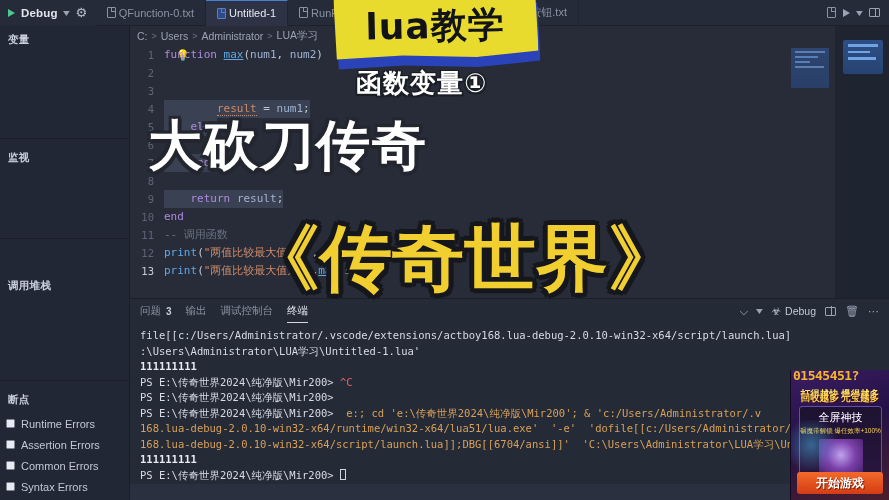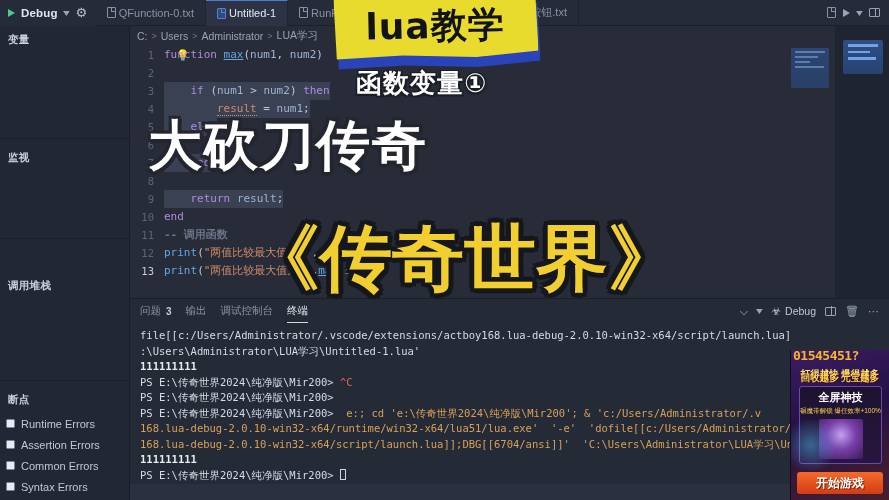--- a/index.html
+++ b/index.html
@@ -142,21 +142,21 @@
     width: 34px; text-align: right; padding-right: 10px;
     color: #5d6577; flex: none; font-size: 10.5px;
   }
   .gut.cur { color: #c6ccd8; }
   .ctext { white-space: pre; }
   .k-kw   { color: #b08ae0; }
   .k-fn   { color: #5fa8e8; text-decoration: underline; text-decoration-color:#5fa8e8;}
   .k-var  { color: #9fb3d1; }
   .k-str  { color: #cf8b68; }
   .k-num  { color: #b5cea8; }
-  .k-cmt  { color: #6a7285; font-weight: bold; }
+  .k-cmt  { color: #6a7285; }
   .k-op   { color: #c2c9d6; }
   .k-err  { color: #cf8b68; border-bottom: 1px dotted #cf8b68; }
   .sel { background: #3a4152; }
   .bulb {
     position: absolute; left: 46px; top: 23px;
     font-size: 11px; color: #e8c547;
   }
   .minimap {
     position: absolute; right: 6px; top: 22px;
     width: 38px; height: 40px;
@@ -277,21 +277,21 @@
     letter-spacing: 0px; line-height: 1;
     text-shadow: 4px 4px 0 #15171d, -4px -4px 0 #15171d,
                  4px -4px 0 #15171d, -4px 4px 0 #15171d,
                  0 5px 0 #15171d, 5px 0 0 #15171d, -5px 0 0 #15171d, 0 -5px 0 #15171d;
     z-index: 30;
   }
 
   
   .ad {
     position: absolute; right: 0; bottom: 0;
-    width: 99px; height: 150px;
+    width: 99px; height: 130px;
     background: linear-gradient(160deg,#3b1d63 0%, #241145 45%, #4a1f2e 100%);
     overflow: hidden; z-index: 40;
     border-left: 1px solid #120a20;
   }
   .ad-top-num {
     position:absolute; top:-2px; left:2px;
     font-size: 13px; font-weight:bold; color:#f5b627;
     font-family:"DejaVu Sans Mono", monospace; letter-spacing:-0.5px;
   }
   .ad-l1, .ad-l2 {
@@ -300,21 +300,21 @@
     text-shadow: 1px 1px 0 #3a0d2a;
   }
   .ad-l1 { top: 18px; }
   .ad-l2 { top: 22px; color:#ffd24a; }
   .ad-card {
     position:absolute; top:36px; left:8px; width:83px; height:78px;
     background: linear-gradient(180deg,#1c1330,#2a1540);
     border: 1.5px solid #6c4aa8; border-radius:3px;
   }
   .ad-skill {
-    margin-top:3px; text-align:center; font-size:11px; font-weight:bold;
+    margin-top:3px; text-align:center; font-size:11px; font-weight:normal;
     color:#ffffff; text-shadow: 1px 1px 0 #2b1048;
   }
   .ad-sub {
     margin-top:2px; text-align:center; font-size:6.5px; color:#ffd24a;
   }
   .ad-img {
     margin: 3px auto 0; width: 44px; height: 40px;
     background: radial-gradient(circle at 50% 40%, #c0a2f0 0%, #7a3fa8 45%, #3a1a5c 100%);
     border-radius: 2px;
   }
@@ -441,21 +441,20 @@
       <div class="cline">
           <span class="gut">1</span>
           <span class="ctext"><span class="k-kw">function</span> <span class="k-fn">max</span><span class="k-op">(</span><span class="k-var">num1</span><span class="k-op">,</span> <span class="k-var">num2</span><span class="k-op">)</span></span>
         </div>
       <div class="cline">
           <span class="gut">2</span>
           <span class="ctext"></span>
         </div>
       <div class="cline">
           <span class="gut">3</span>
-          <span class="ctext sel">    <span class="k-kw">if</span> <span class="k-op">(</span><span class="k-var">num1</span> <span class="k-op">&gt;</span> <span class="k-var">num2</span><span class="k-op">)</span> <span class="k-kw">then</span></span>
         </div>
       <div class="cline">
           <span class="gut">4</span>
           <span class="ctext sel">        <span class="k-err">result</span> <span class="k-op">=</span> <span class="k-var">num1</span><span class="k-op">;</span></span>
         </div>
       <div class="cline">
           <span class="gut">5</span>
           <span class="ctext sel">    <span class="k-kw">else</span></span>
         </div>
       <div class="cline">

